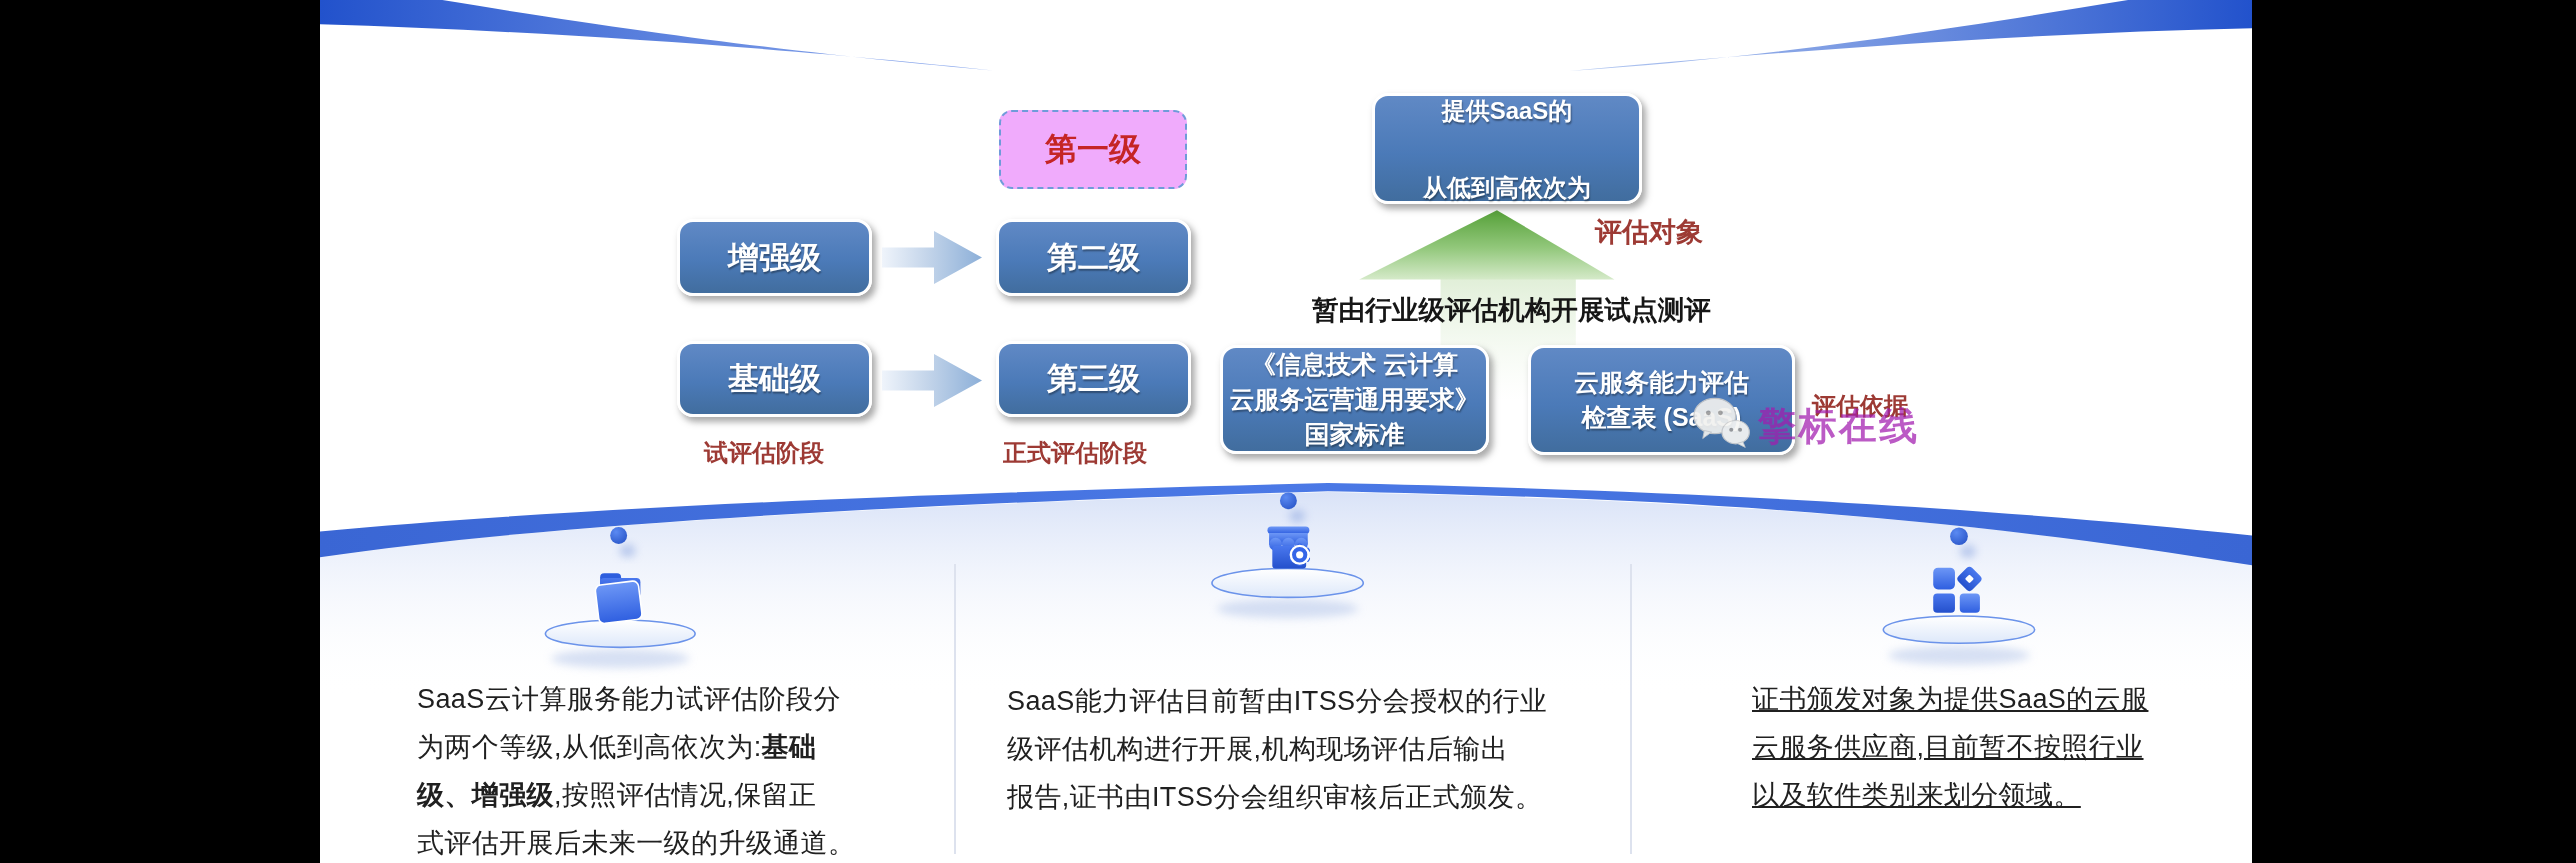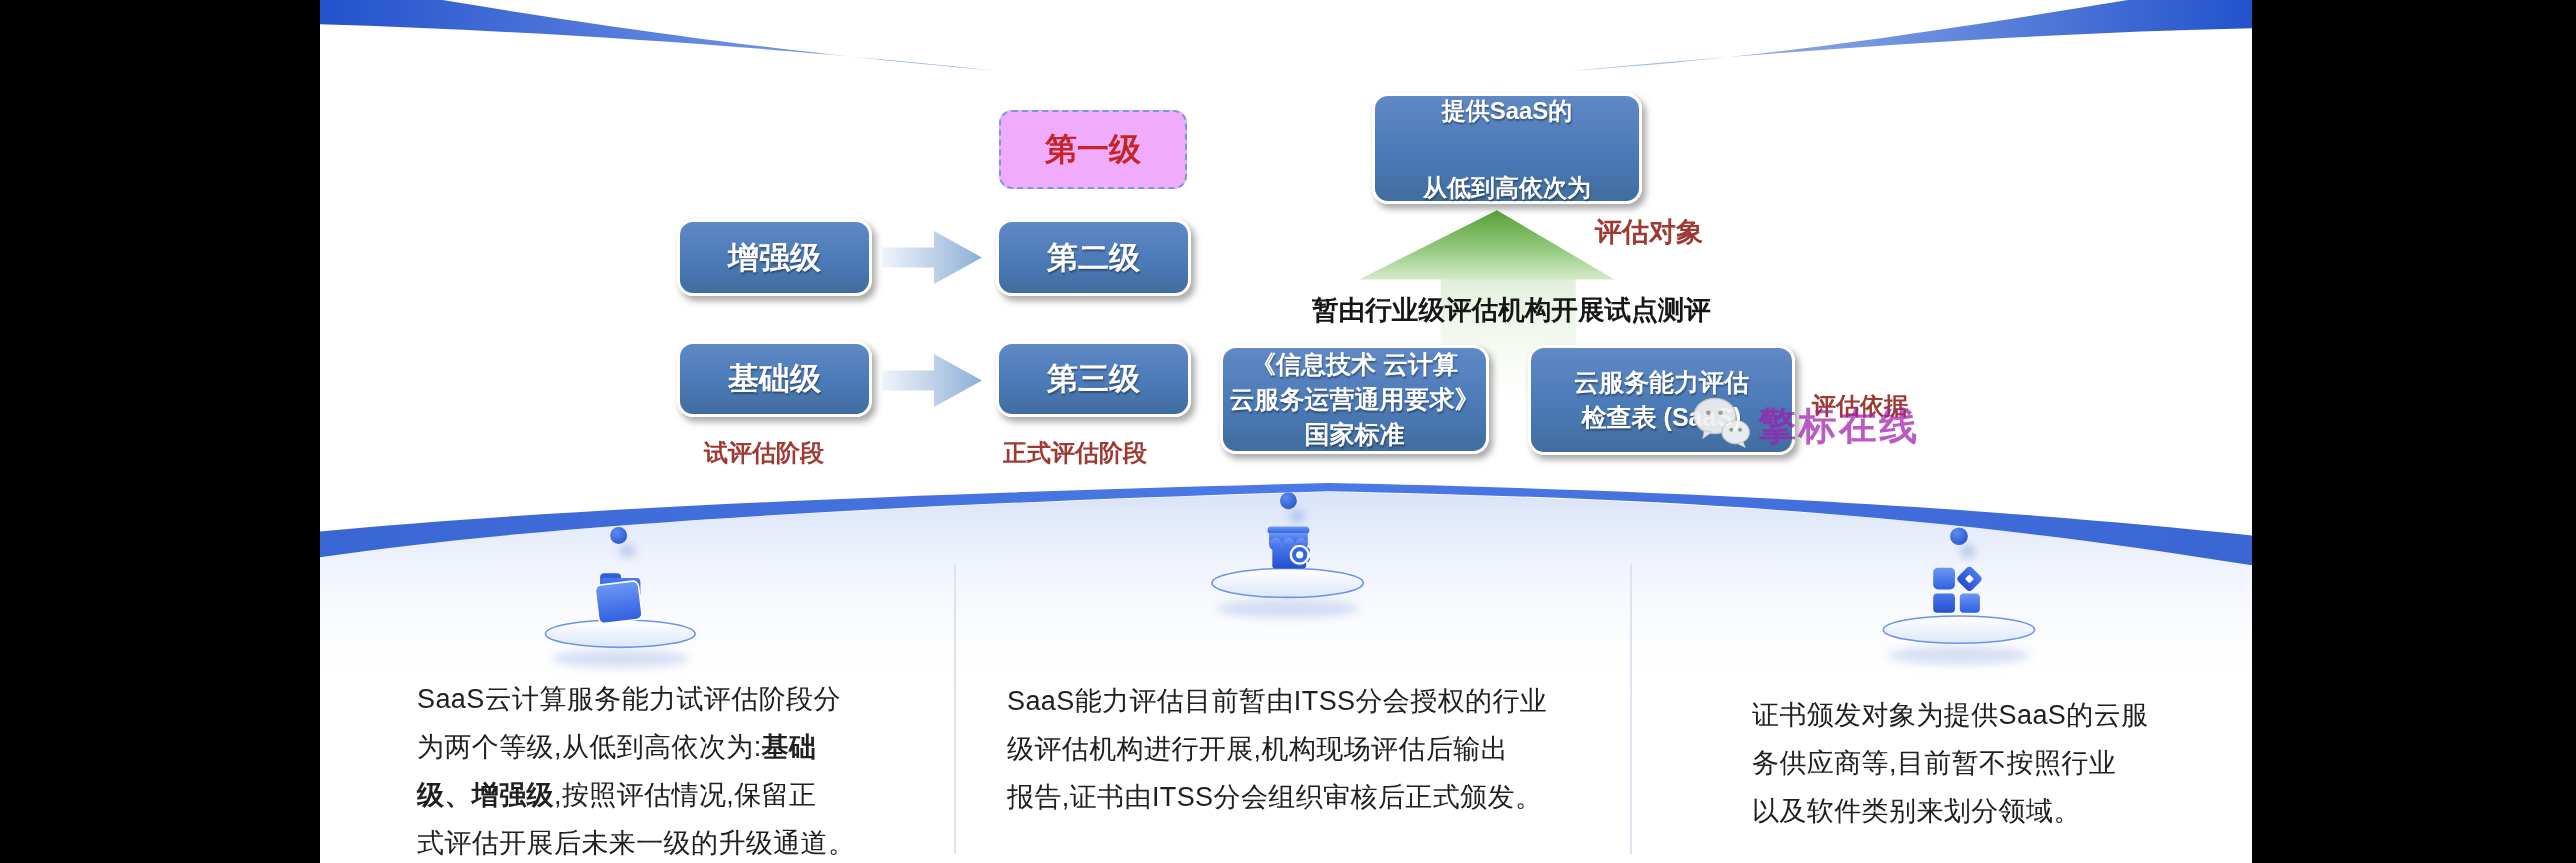--- a/index.html
+++ b/index.html
@@ -219,21 +219,21 @@
         <div class="line"><span>SaaS云计算服务能力试评估阶段分</span></div>
         <div class="line"><span>为两个等级,从低到高依次为:</span><span class="b">基础</span></div>
         <div class="line"><span class="b">级、增强级</span><span>,按照评估情况,保留正</span></div>
         <div class="line"><span>式评估开展后未来一级的升级通道。</span></div>
       </div>
     <div class="abs col" style="left:687px;top:677px;">
         <div class="line"><span>SaaS能力评估目前暂由ITSS分会授权的行业</span></div>
         <div class="line"><span>级评估机构进行开展,机构现场评估后输出</span></div>
         <div class="line"><span>报告,证书由ITSS分会组织审核后正式颁发。</span></div>
       </div>
-    <div class="abs col" style="left:1432px;top:691px;">
+    <div class="abs col" style="left:1432px;top:675px;text-decoration:underline;">
         <div class="line"><span>证书颁发对象为提供SaaS的云服</span></div>
-        <div class="line"><span>务供应商等,目前暂不按照行业</span></div>
+        <div class="line"><span>云服务供应商,目前暂不按照行业</span></div>
         <div class="line"><span>以及软件类别来划分领域。</span></div>
       </div>
 
   </div>
 </div>
 
 
 </body></html>

